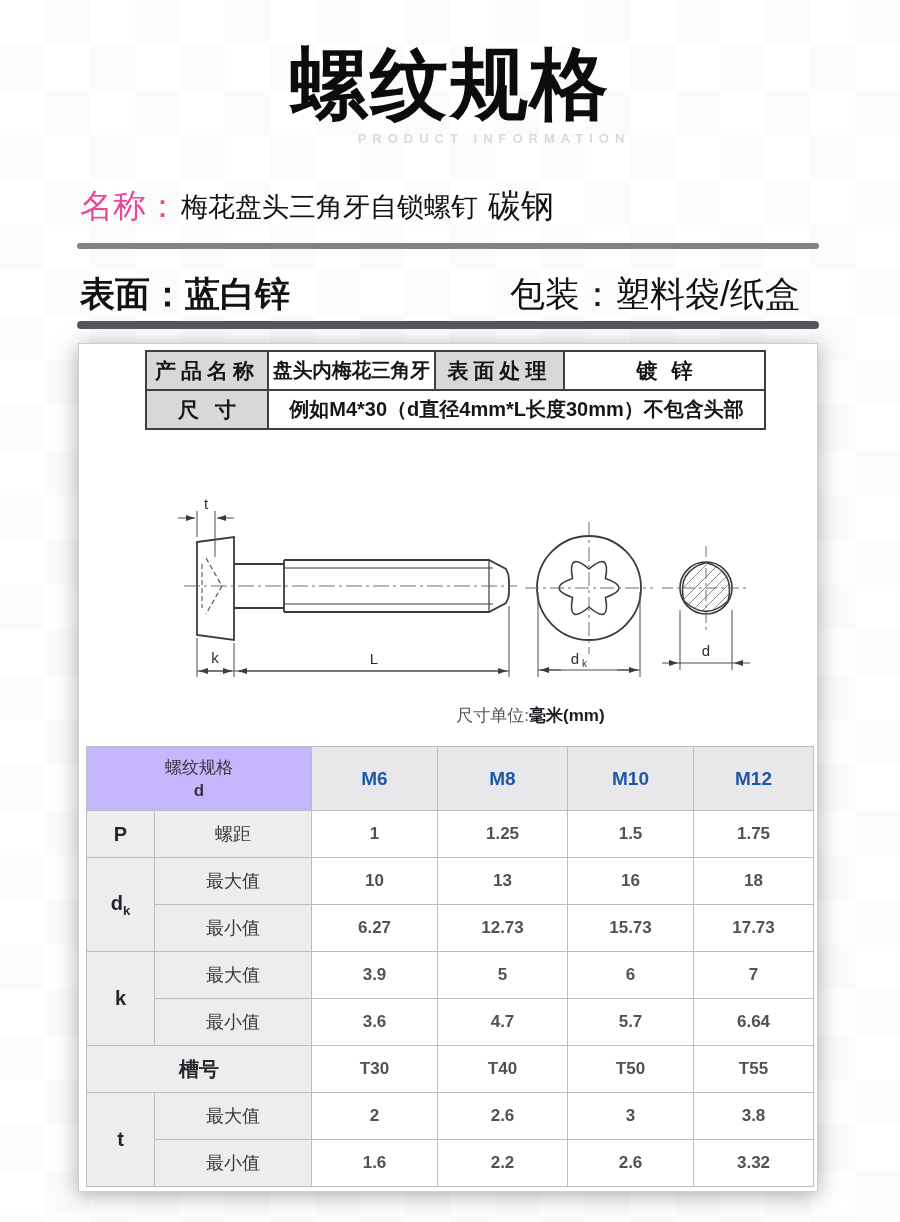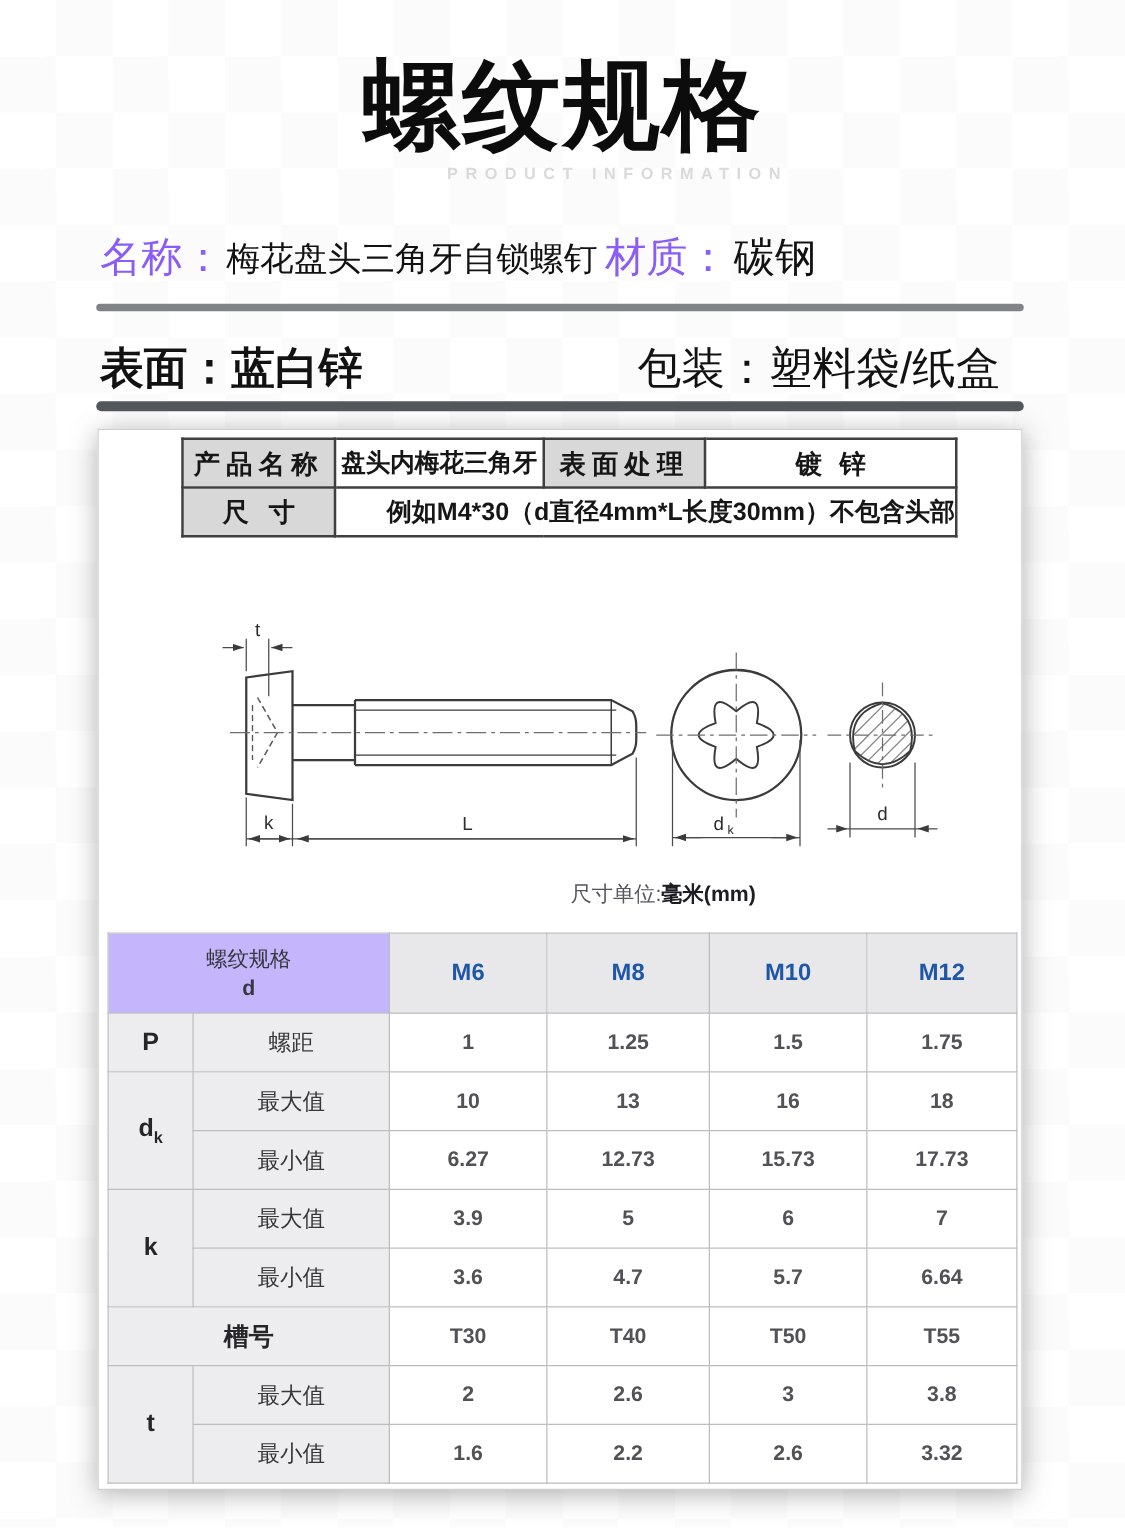--- a/index.html
+++ b/index.html
@@ -10,40 +10,40 @@
     background-image:conic-gradient(#fbfbfc 0 25%, #ffffff 0 50%, #fbfbfc 0 75%, #ffffff 0);
     background-size:90px 90px;
   }
   .abs{position:absolute;}
   
   .title{top:40px;left:0;width:100%;text-align:center;font-size:78px;line-height:1.15;
     font-weight:900;letter-spacing:2px;color:#0c0c0c;}
   .subtitle{top:131px;left:0;width:100%;text-align:center;font-size:13px;font-weight:600;
     letter-spacing:6px;color:#dadada;margin-left:44px;}
   .line1{top:184px;left:80px;display:flex;align-items:center;white-space:nowrap;}
-  .line1 .lbl{font-size:33px;font-weight:500;color:#8b5cf6;}
+  .line1 .lbl{font-size:33px;font-weight:500;color:#ec4899;}
   .line1 .small-val{font-size:27px;font-weight:500;color:#121212;margin:0 6px 0 2px;text-align:right;}
   .line1 .big-val{font-size:33px;font-weight:500;color:#121212;margin-left:4px;}
   .divider1{top:243px;left:77px;width:742px;height:6px;background:#7f8387;border-radius:3px;}
   .line2-left{top:271px;left:80px;font-size:35px;font-weight:700;color:#121212;white-space:nowrap;}
   .line2-right{top:271px;left:510px;font-size:35px;font-weight:500;color:#121212;white-space:nowrap;}
   .divider2{top:321px;left:77px;width:742px;height:8px;background:#54585c;border-radius:4px;}
   
   .panel{top:343px;left:78px;width:740px;height:849px;background:#ffffff;
     box-shadow:0 3px 20px rgba(90,90,90,.5);border:1px solid #cfcfcf;box-sizing:border-box;}
   
   .info-table{position:absolute;top:6px;left:66px;border-collapse:collapse;table-layout:fixed;}
   .info-table td{border:2px solid #3f3f3f;height:37px;text-align:center;vertical-align:middle;
     padding:0;font-weight:700;color:#161616;overflow:hidden;white-space:nowrap;}
   .info-table td.hd{background:#d8d8d8;font-size:21px;letter-spacing:5px;}
   .info-table td.hd-wide{background:#d8d8d8;font-size:21px;letter-spacing:16px;text-indent:16px;margin-top:29px;}
   .info-table td.v-cond{font-size:20px;transform:scaleX(.98);}
   .info-table td.v-sp{font-size:21px;letter-spacing:14px;text-indent:14px;}
   .info-table td.v-code{font-size:21px;letter-spacing:3px;}
-  .info-table td.v-dim{font-size:20px;letter-spacing:0;text-align:right;}
+  .info-table td.v-dim{font-size:20px;letter-spacing:0;}
   
   .drawing{position:absolute;top:117px;left:0;}
   .unit-line{position:absolute;top:360px;left:446px;transform:translateX(-50%);
     font-size:17px;white-space:nowrap;}
   .unit-line .ul{color:#55555c;font-weight:400;margin-left:11px;}
   .unit-line .uv{color:#1c1c22;font-weight:700;}
   
   .spec-table{position:absolute;top:402px;left:7px;width:727px;border-collapse:collapse;
     table-layout:fixed;}
   .spec-table th,.spec-table td{border:1px solid #bdbdc0;padding:0;text-align:center;
@@ -64,21 +64,20 @@
 </style>
 </head>
 <body>
 
 <div class="abs title">螺纹规格</div>
 <div class="abs subtitle">PRODUCT INFORMATION</div>
 
 <div class="abs line1">
   <span class="lbl">名称：</span>
   <span class="small-val">梅花盘头三角牙自锁螺钉</span>
-  <span class="lbl">材质：</span>
   <span class="big-val">碳钢</span>
 </div>
 
 <div class="abs divider1"></div>
 
 <div class="abs line2-left"><span>表面：</span><span>蓝白锌</span></div>
 <div class="abs line2-right"><span>包装：</span><span>塑料袋/纸盒</span></div>
 
 <div class="abs divider2"></div>
 

